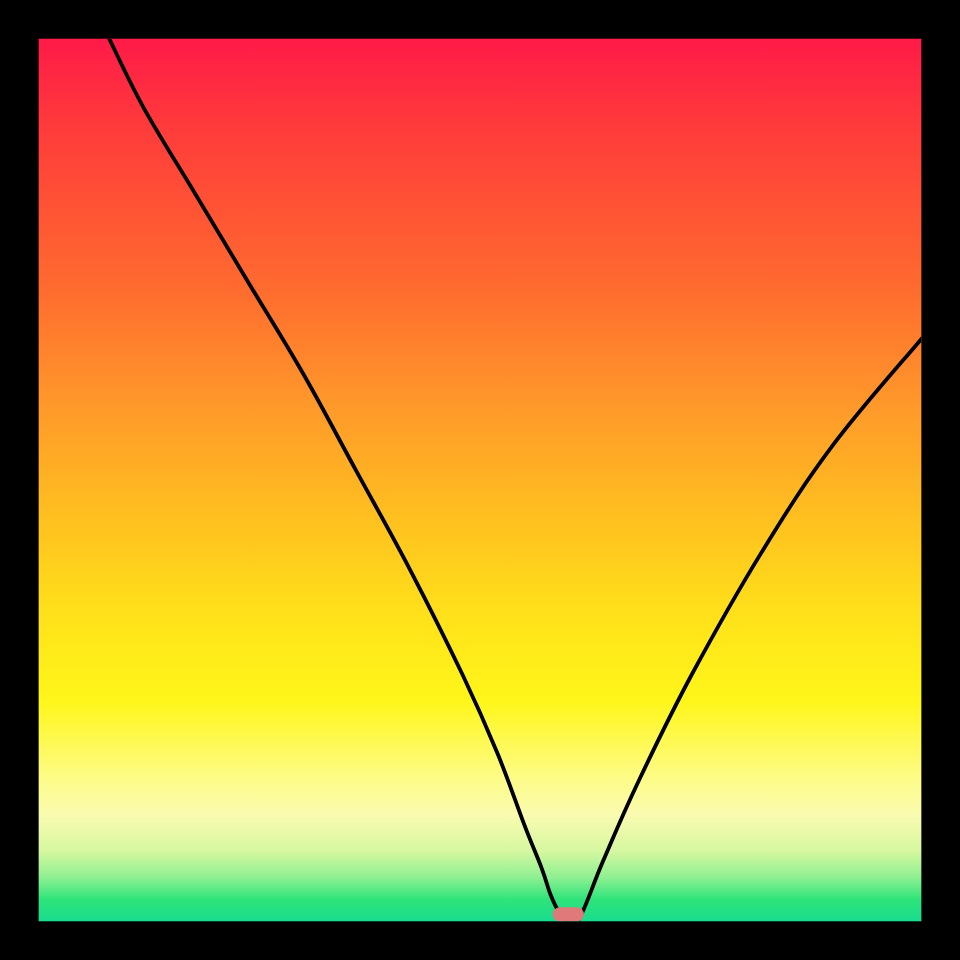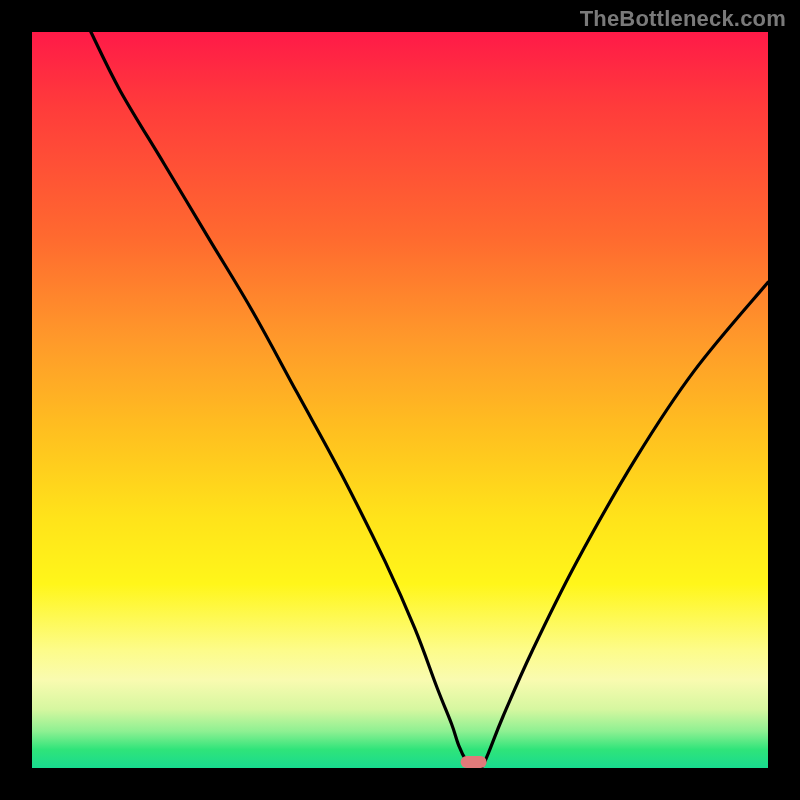--- a/index.html
+++ b/index.html
@@ -70,21 +70,20 @@
     font-weight: 600;
     color: #7a7a7a;
     letter-spacing: 0.2px;
     user-select: none;
   }
 </style>
 </head>
 <body>
 
 <div class="frame">
-  <div class="watermark">TheBottleneck.com</div>
 
   <div class="plot-area">
     <div class="gradient"></div>
     <svg class="curve-svg" viewBox="0 0 736 736" preserveAspectRatio="none">
       <path class="curve-path" d="M 58.9 0.0 C 64.2 10.6, 75.1 35.0, 88.3 58.9 C 101.6 82.7, 116.6 106.0, 132.5 132.5 C 148.4 159.0, 160.7 179.6, 176.6 206.1 C 192.5 232.6, 204.9 251.9, 220.8 279.7 C 236.7 307.5, 249.1 331.5, 265.0 360.6 C 280.9 389.8, 293.2 411.1, 309.1 441.6 C 325.0 472.1, 340.0 502.1, 353.3 529.9 C 366.5 557.7, 373.4 573.6, 382.7 596.2 C 392.0 618.7, 398.2 637.8, 404.8 655.0 C 411.4 672.3, 415.5 681.2, 419.5 691.8 C 423.5 702.4, 424.2 707.3, 426.9 713.9 C 429.5 720.5, 431.6 724.7, 434.2 728.6 C 436.9 732.6, 439.0 734.7, 441.6 736.0 C 444.2 737.3, 446.3 738.6, 449.0 736.0 C 451.6 733.4, 452.3 730.6, 456.3 721.3 C 460.3 712.0, 463.1 703.0, 471.0 684.5 C 479.0 665.9, 487.2 646.1, 500.5 618.2 C 513.7 590.4, 526.1 564.4, 544.6 529.9 C 563.2 495.5, 582.3 461.3, 603.5 426.9 C 624.7 392.4, 638.6 370.4, 662.4 338.6 C 686.2 306.8, 722.8 266.1, 736.0 250.2"></path>
       <rect class="marker" width="26" height="12" rx="6" ry="6" y="724" x="428.6"></rect>
     </svg>
   </div>
 </div>
 

